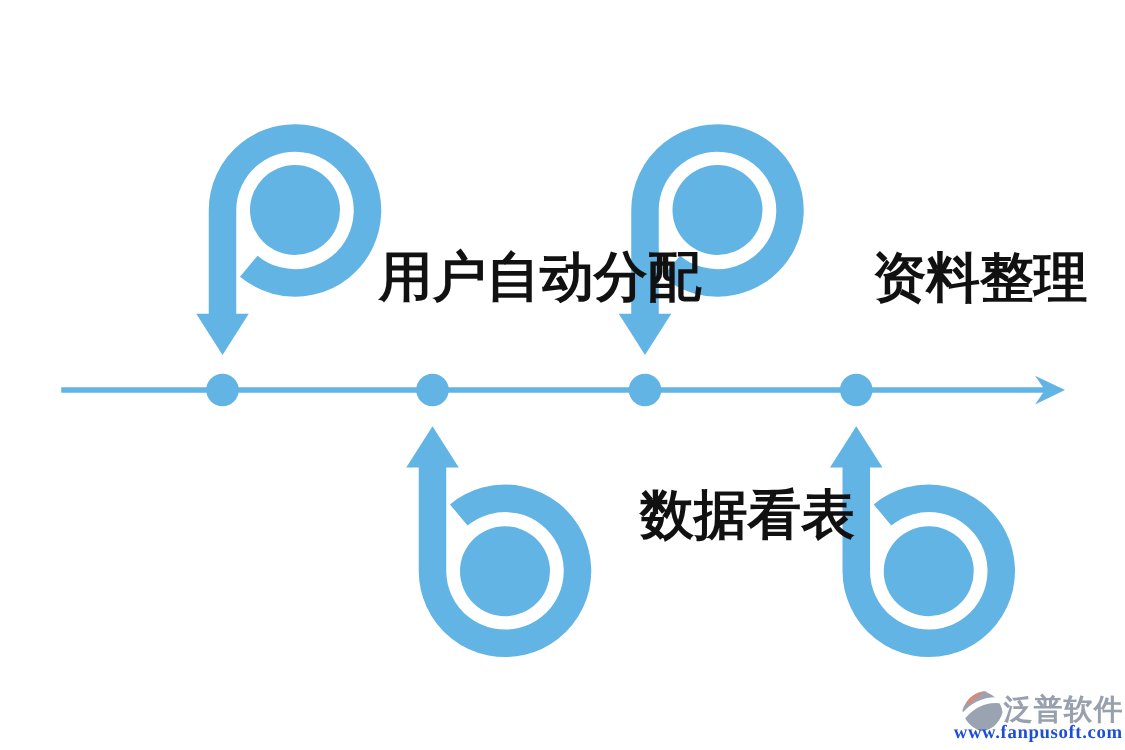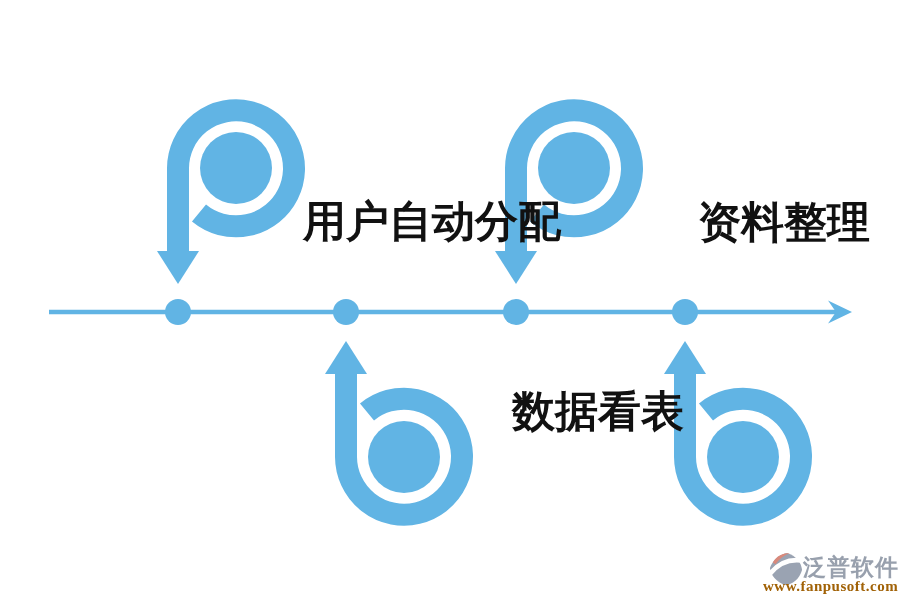--- a/index.html
+++ b/index.html
@@ -24,21 +24,21 @@
   .watermark{position:absolute;left:4px;top:0;width:860px;height:600px;pointer-events:none;}
   .wm-logo{position:absolute;left:765px;top:552px;width:34px;height:34px;}
   .wm-brand{
     position:absolute;left:799px;top:552px;
     font-size:23px;font-weight:700;color:#98A0AD;
     letter-spacing:1px;white-space:nowrap;
   }
   .wm-url{
     position:absolute;left:759px;top:578px;
     font-family:"Liberation Serif","DejaVu Serif",serif;
-    font-size:15px;font-weight:700;color:#a16207;
+    font-size:15px;font-weight:700;color:#1d4ed8;
     letter-spacing:0.5px;white-space:nowrap;
   }
 </style>
 </head>
 <body>
 
 <div class="canvas">
 
   <svg class="diagram-svg" viewBox="0 0 900 600" xmlns="http://www.w3.org/2000/svg">
     <defs>

